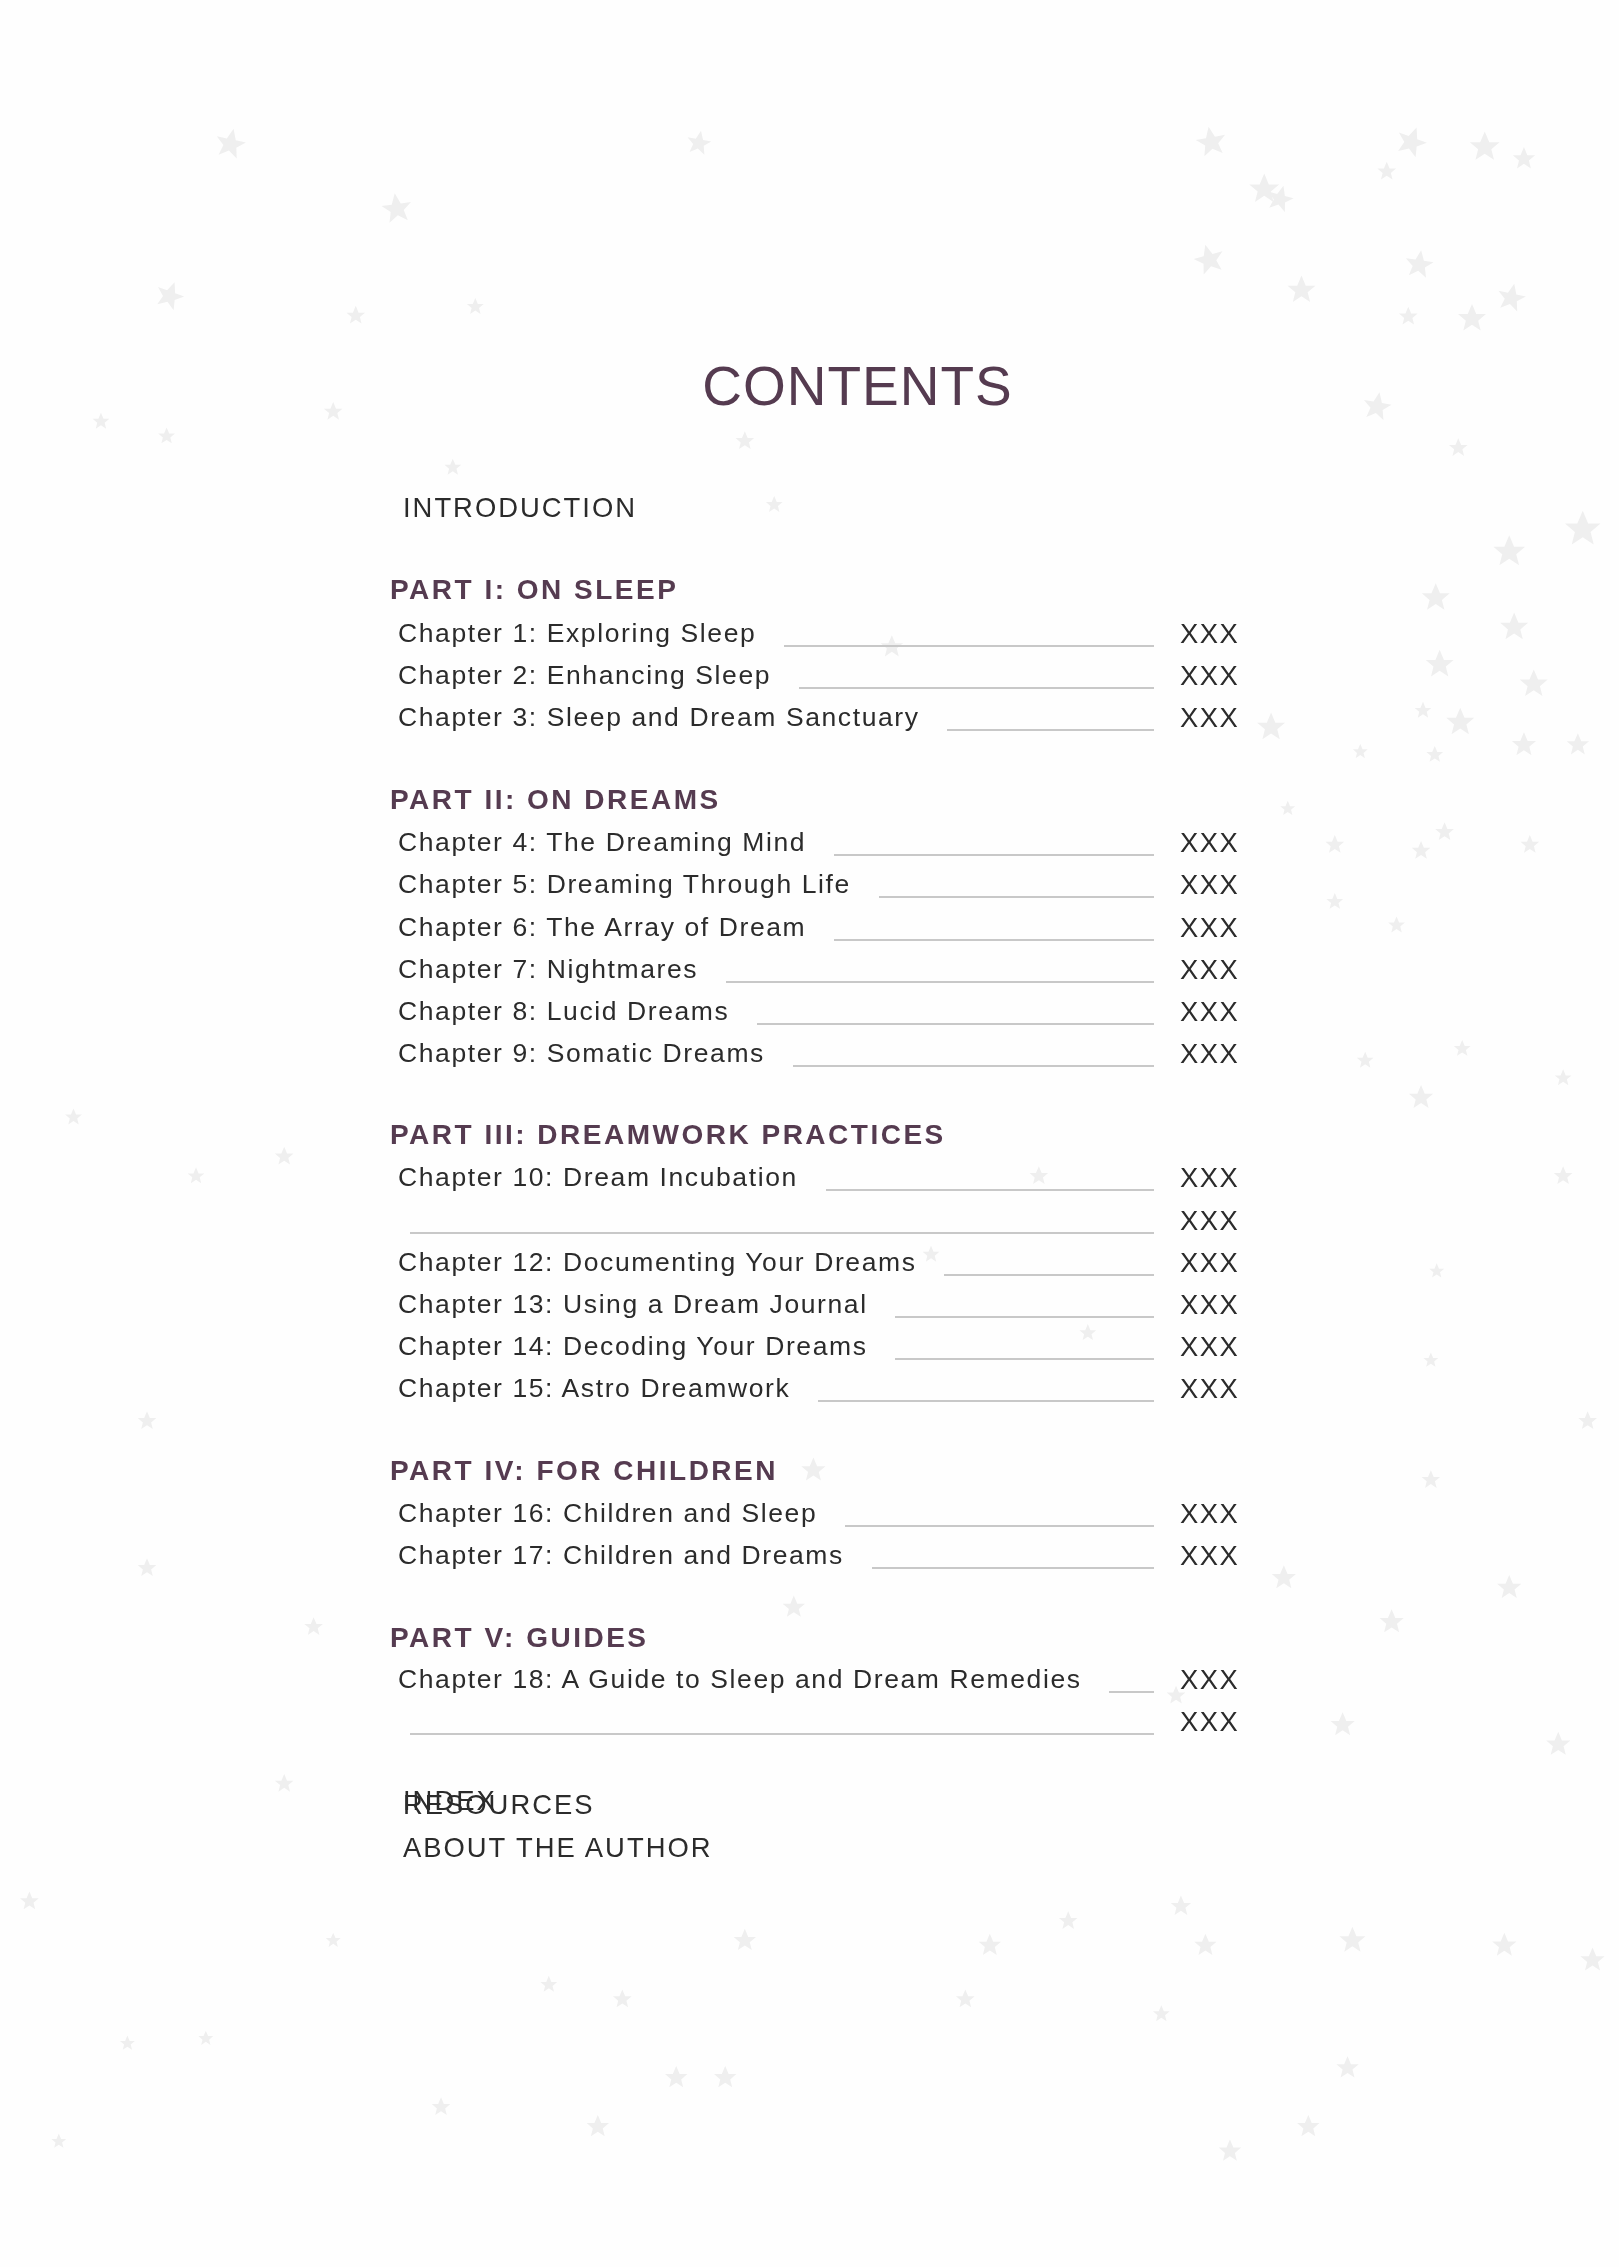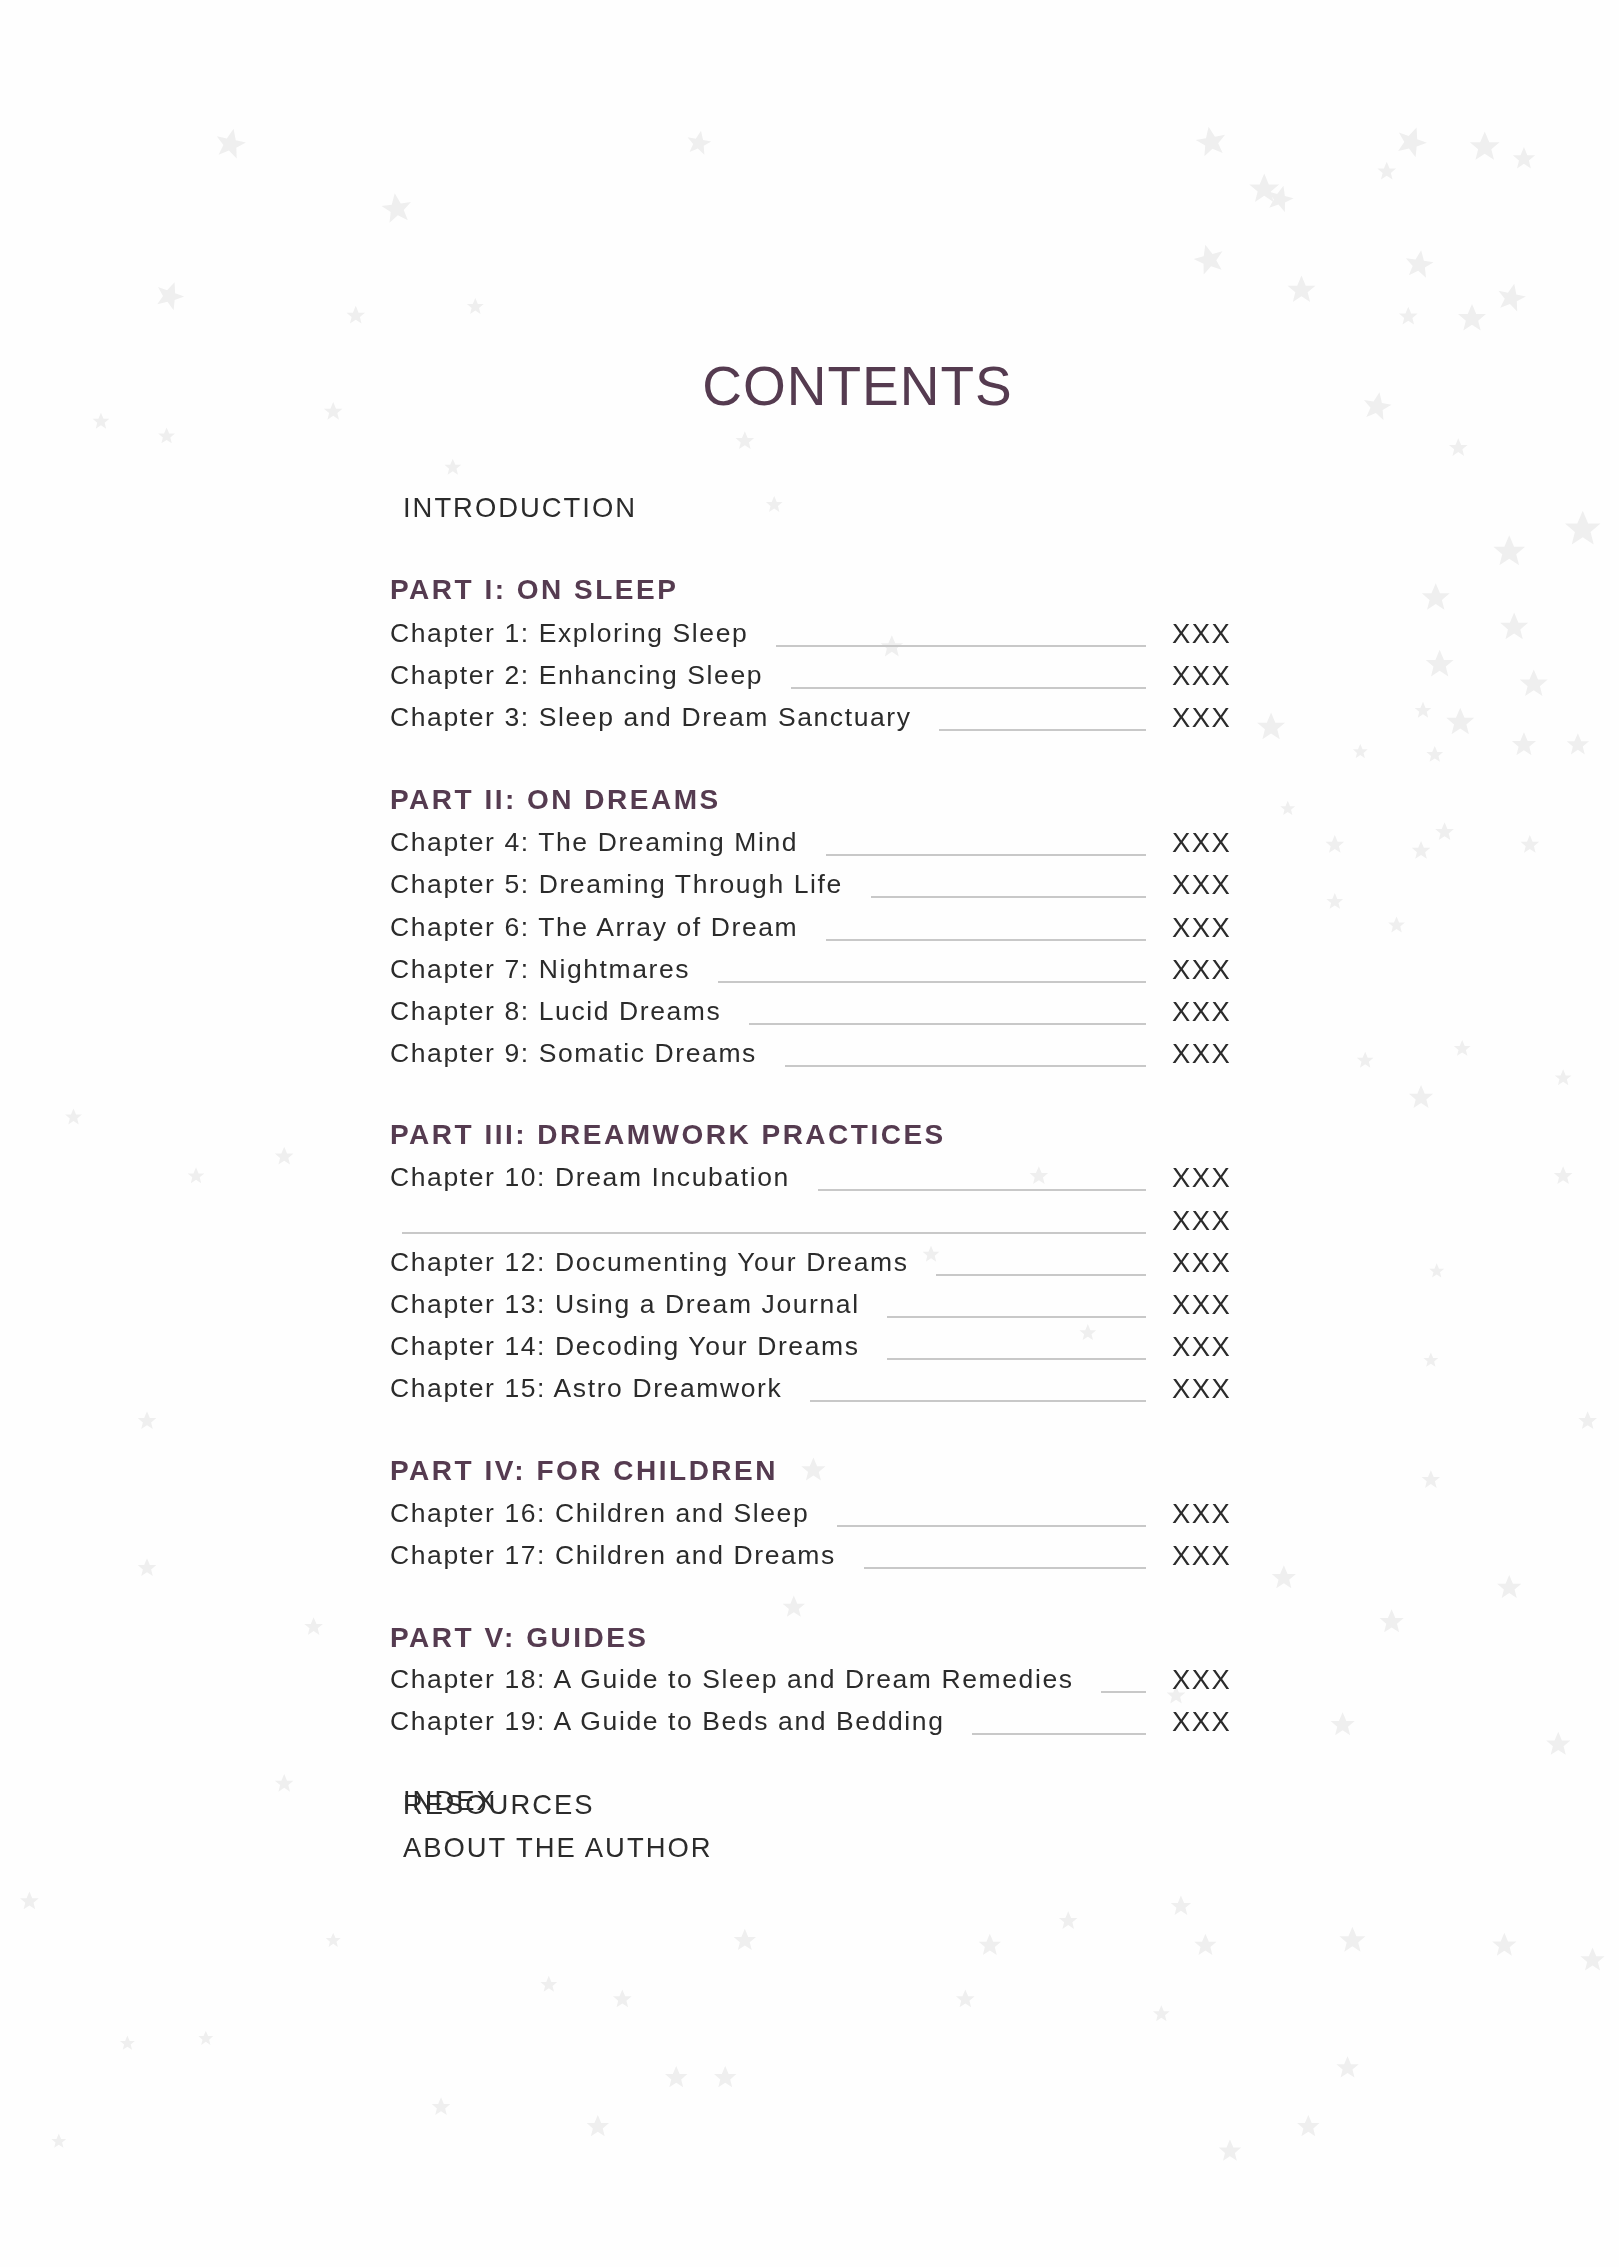--- a/index.html
+++ b/index.html
@@ -64,21 +64,21 @@
       font-size: 28px;
       font-weight: bold;
       letter-spacing: 2.5px;
       color: #553b50;
       line-height: 33px;
       white-space: nowrap;
       margin: 0;
     }
     .row {
       position: absolute;
-      left: 0;
+      left: 8px;
       width: 841px;
       height: 33px;
       display: flex;
       align-items: center;
       gap: 16px;
     }
     .row .label {
       font-size: 26.5px;
       letter-spacing: 1.6px;
       color: #2b2b2b;
@@ -315,21 +315,20 @@
       <span class="pg">XXX</span>
     </div>
 
     <h2 class="part-heading" style="top:1621px">PART V: GUIDES</h2>
     <div class="row" style="top:1663px">
       <span class="label">Chapter 18: A Guide to Sleep and Dream Remedies</span>
       <span class="leader"></span>
       <span class="pg">XXX</span>
     </div>
     <div class="row" style="top:1705px">
-      <span class="label">Chapter 19: A Guide to Beds and Bedding</span>
       <span class="leader"></span>
       <span class="pg">XXX</span>
     </div>
 
     <div class="back" style="top:1788px">RESOURCES</div>
     <div class="back" style="top:1831px">ABOUT THE AUTHOR</div>
     <div class="back" style="top:1784px">INDEX</div>
 
   </div>
 </div>

